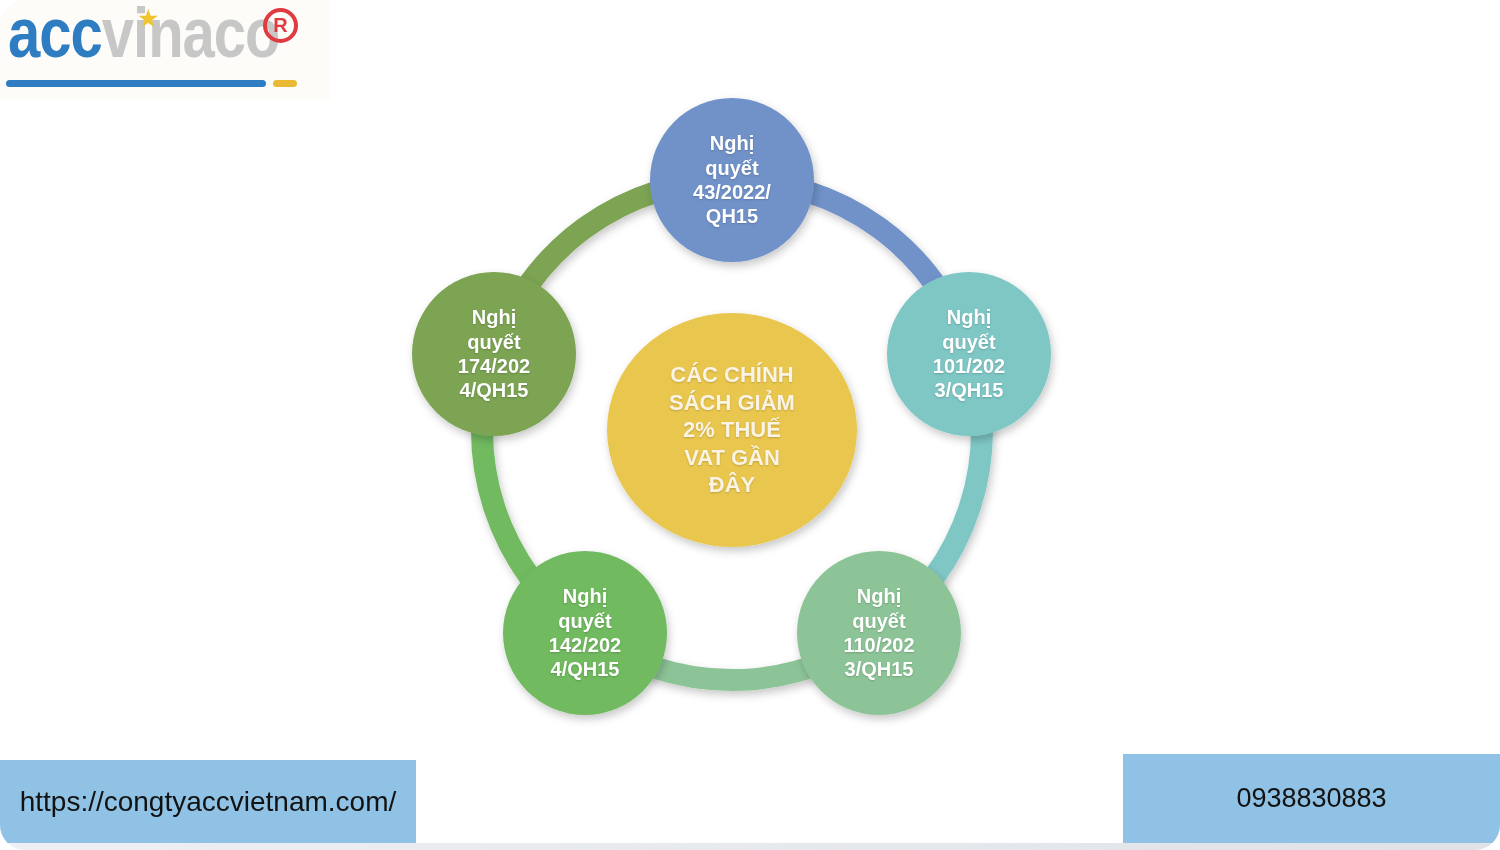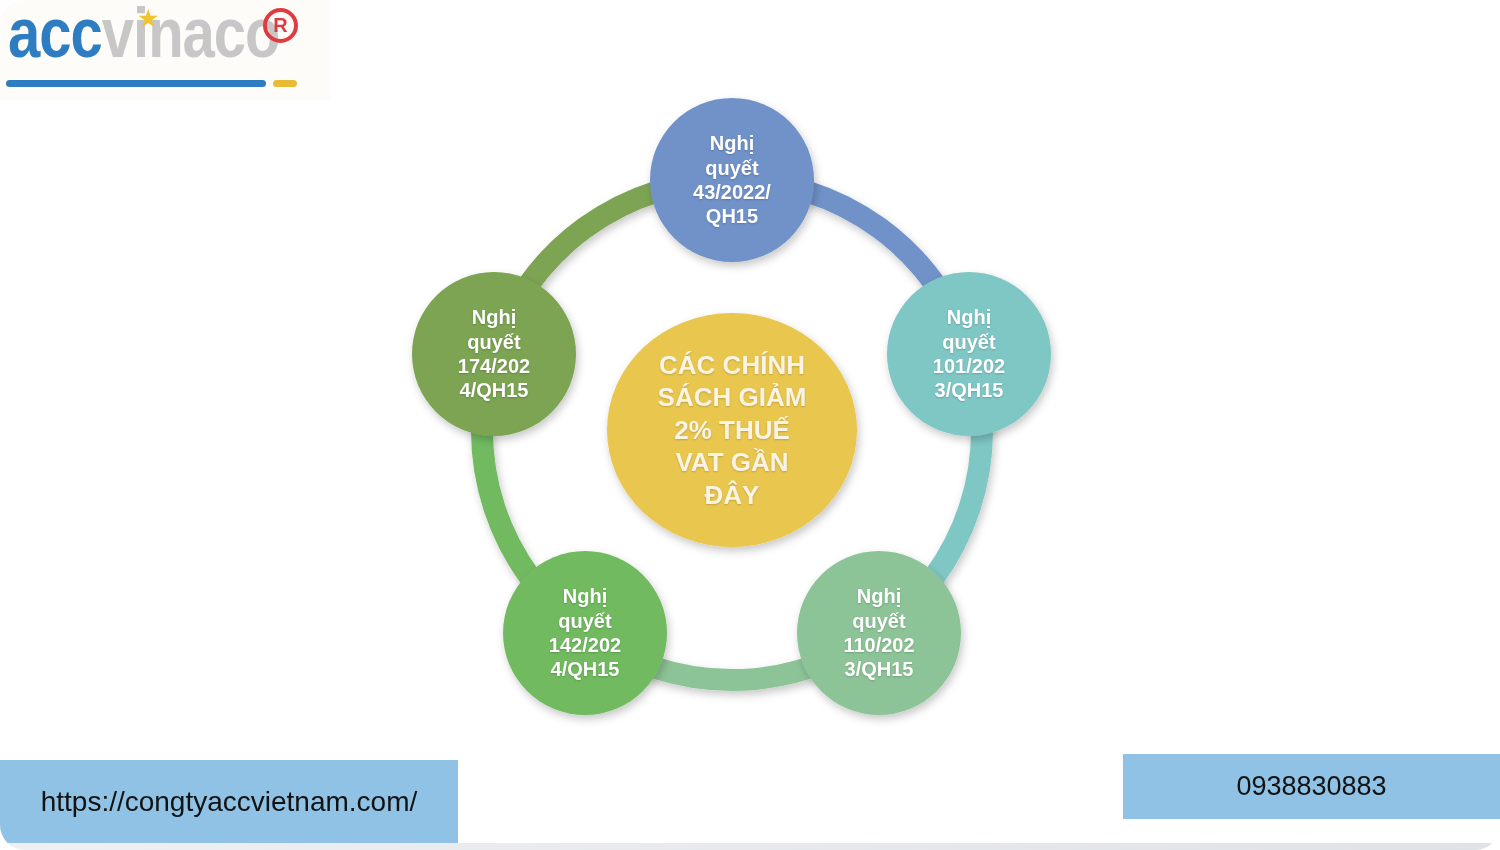--- a/index.html
+++ b/index.html
@@ -35,31 +35,31 @@
     text-align: center; white-space: pre-line; color: #ffffff; font-weight: bold;
     font-size: 20px; line-height: 1.22; text-shadow: 0 1px 2px rgba(0,0,0,.18);
   }
   .label-top          { left: 647px; top:  95px; width: 170px; height: 170px; }
   .label-right        { left: 884px; top: 269px; width: 170px; height: 170px; }
   .label-bottom-right { left: 794px; top: 548px; width: 170px; height: 170px; }
   .label-bottom-left  { left: 500px; top: 548px; width: 170px; height: 170px; }
   .label-left         { left: 409px; top: 269px; width: 170px; height: 170px; }
   .center-label {
     left: 607px; top: 313px; width: 250px; height: 234px;
-    font-size: 26px; line-height: 1.25; color: #fbf4e4;
+    font-size: 22px; line-height: 1.25; color: #fbf4e4;
   }
 
   
   .footer-left {
-    position: absolute; left: 0; top: 760px; width: 458px; height: 83px;
+    position: absolute; left: 0; top: 760px; width: 416px; height: 83px;
     background: #8fc2e4; display: flex; align-items: center; justify-content: center;
     font-size: 28px; color: #121212;
   }
   .footer-right {
-    position: absolute; left: 1123px; top: 754px; width: 377px; height: 65px;
+    position: absolute; left: 1123px; top: 754px; width: 377px; height: 89px;
     background: #8fc2e4; display: flex; flex-direction: column; align-items: center; justify-content: center;
     font-size: 27px; color: #121212; line-height: 1.5;
   }
   .bottom-strip {
     position: absolute; left: 0; top: 843px; width: 1500px; height: 7px;
     background: linear-gradient(to right, #eef0f3, #dfe2e7);
   }
 </style>
 </head>
 <body>

